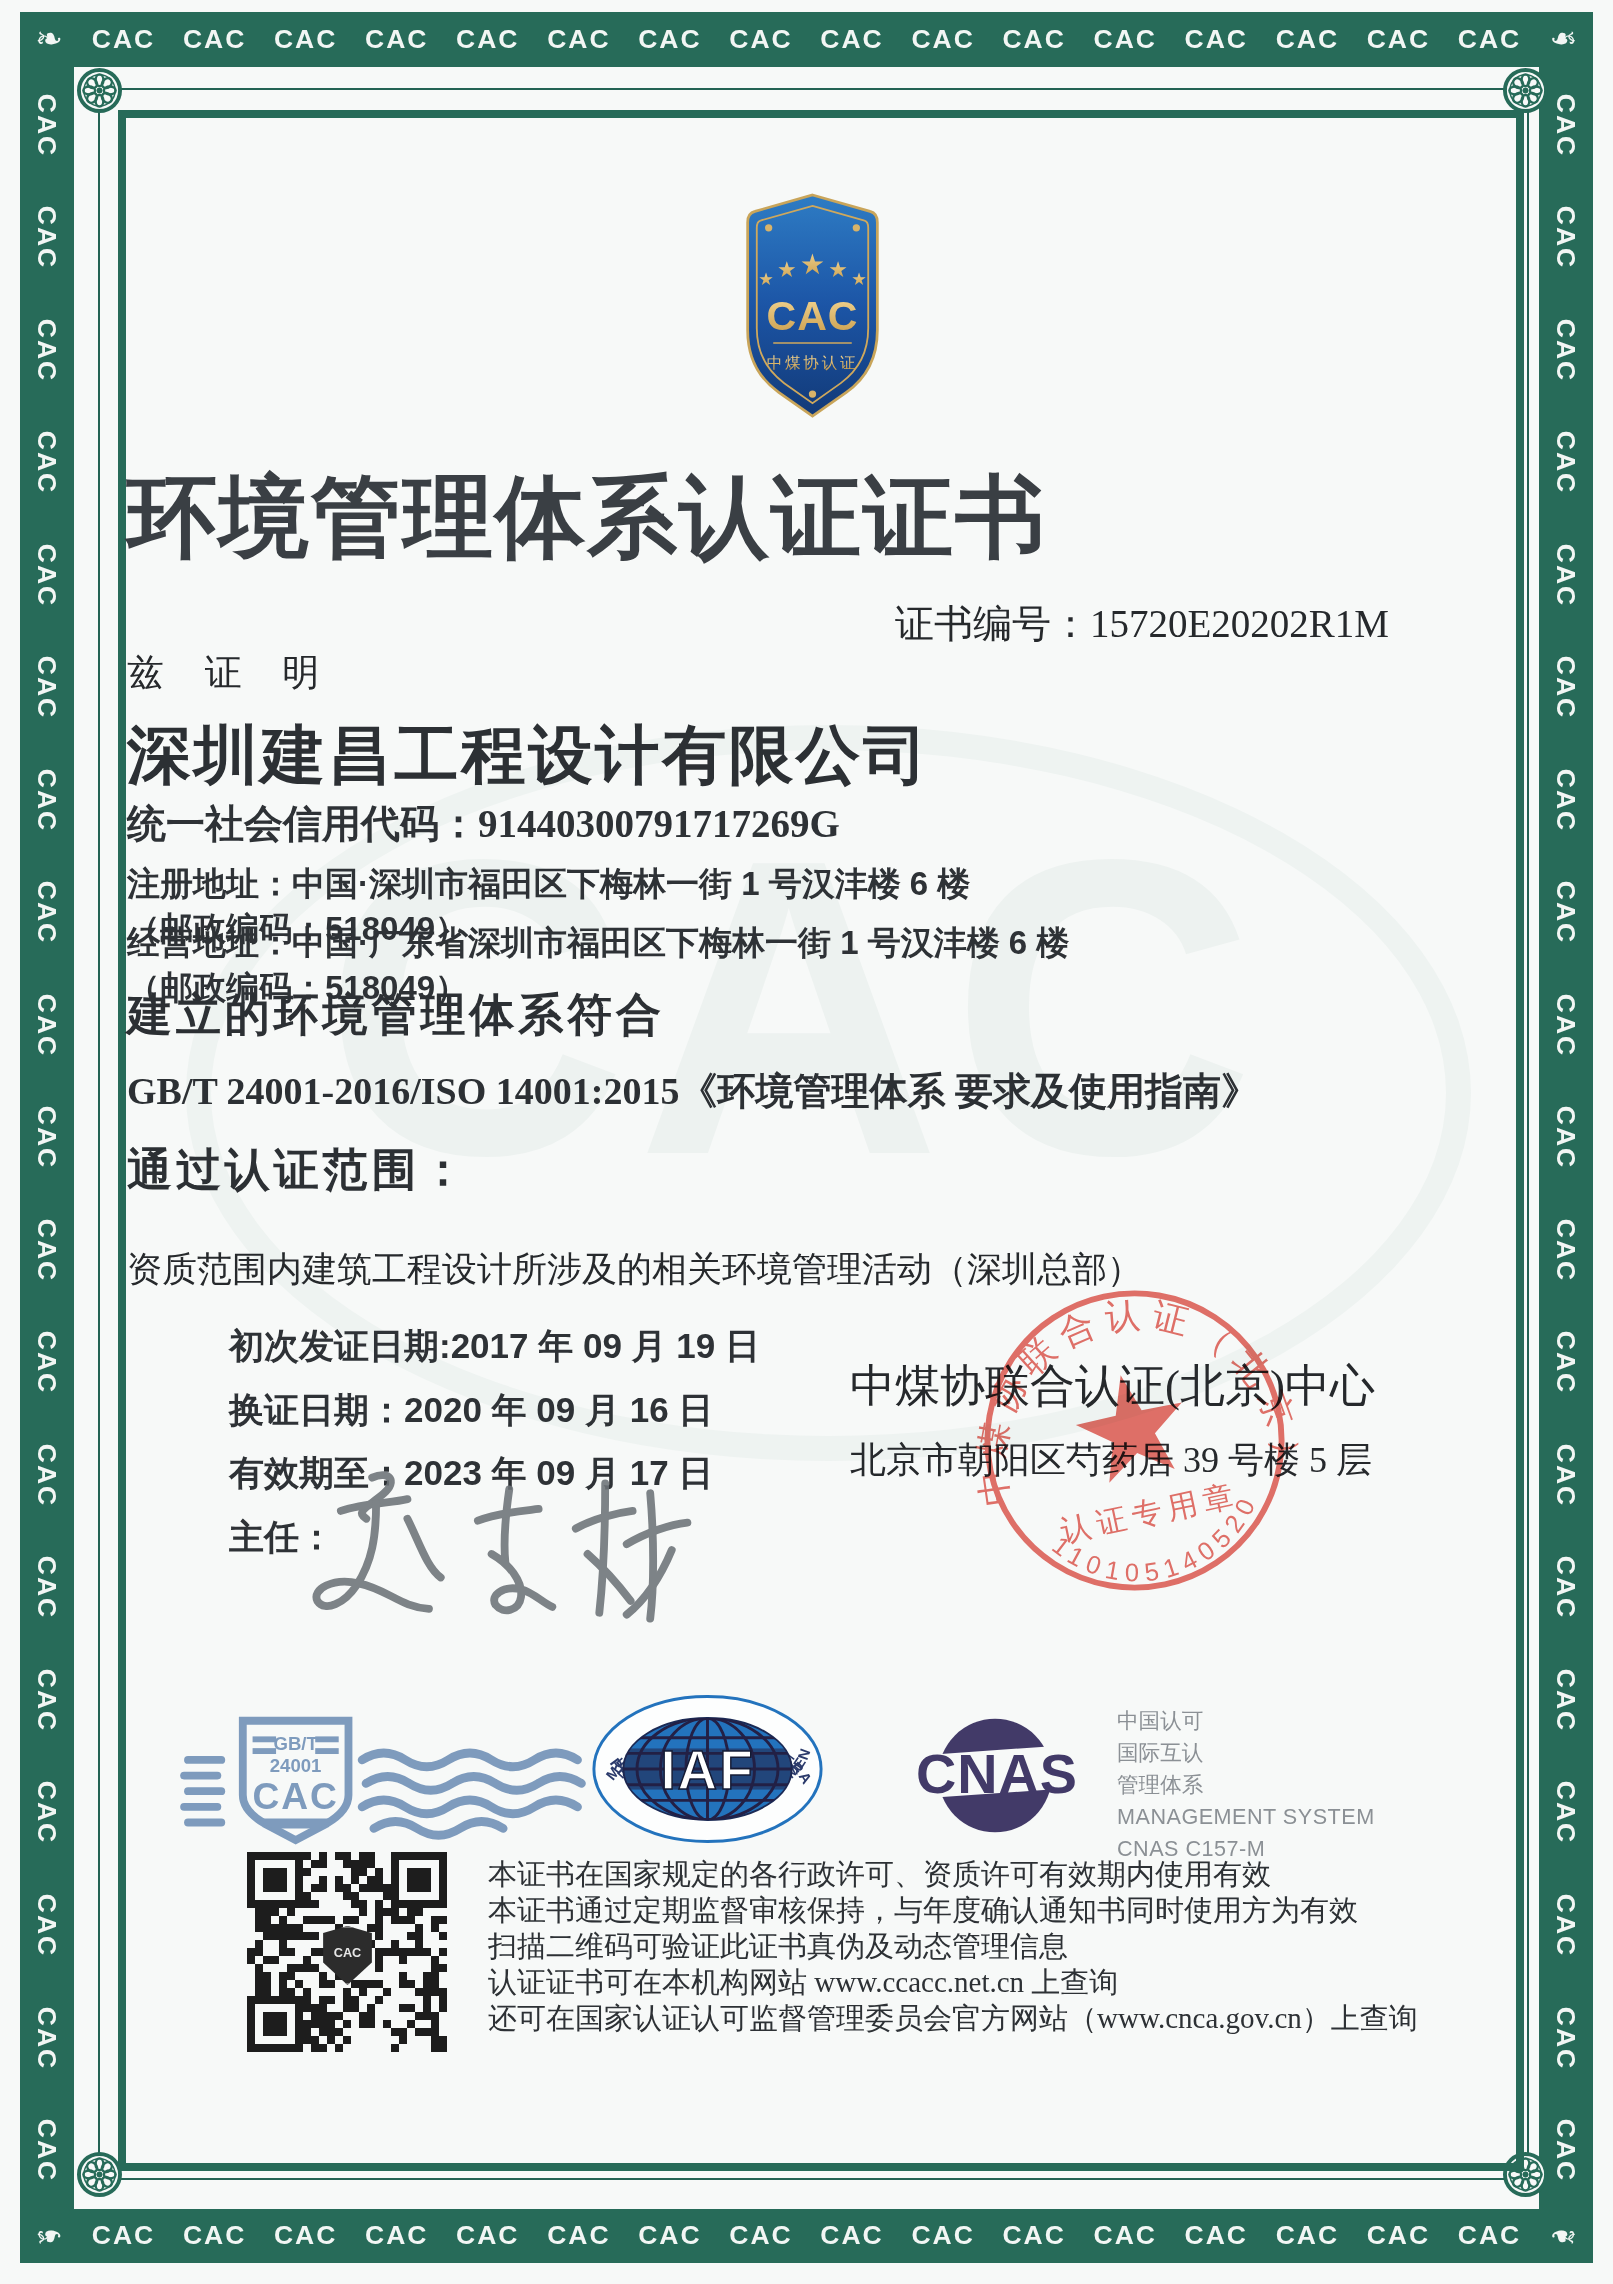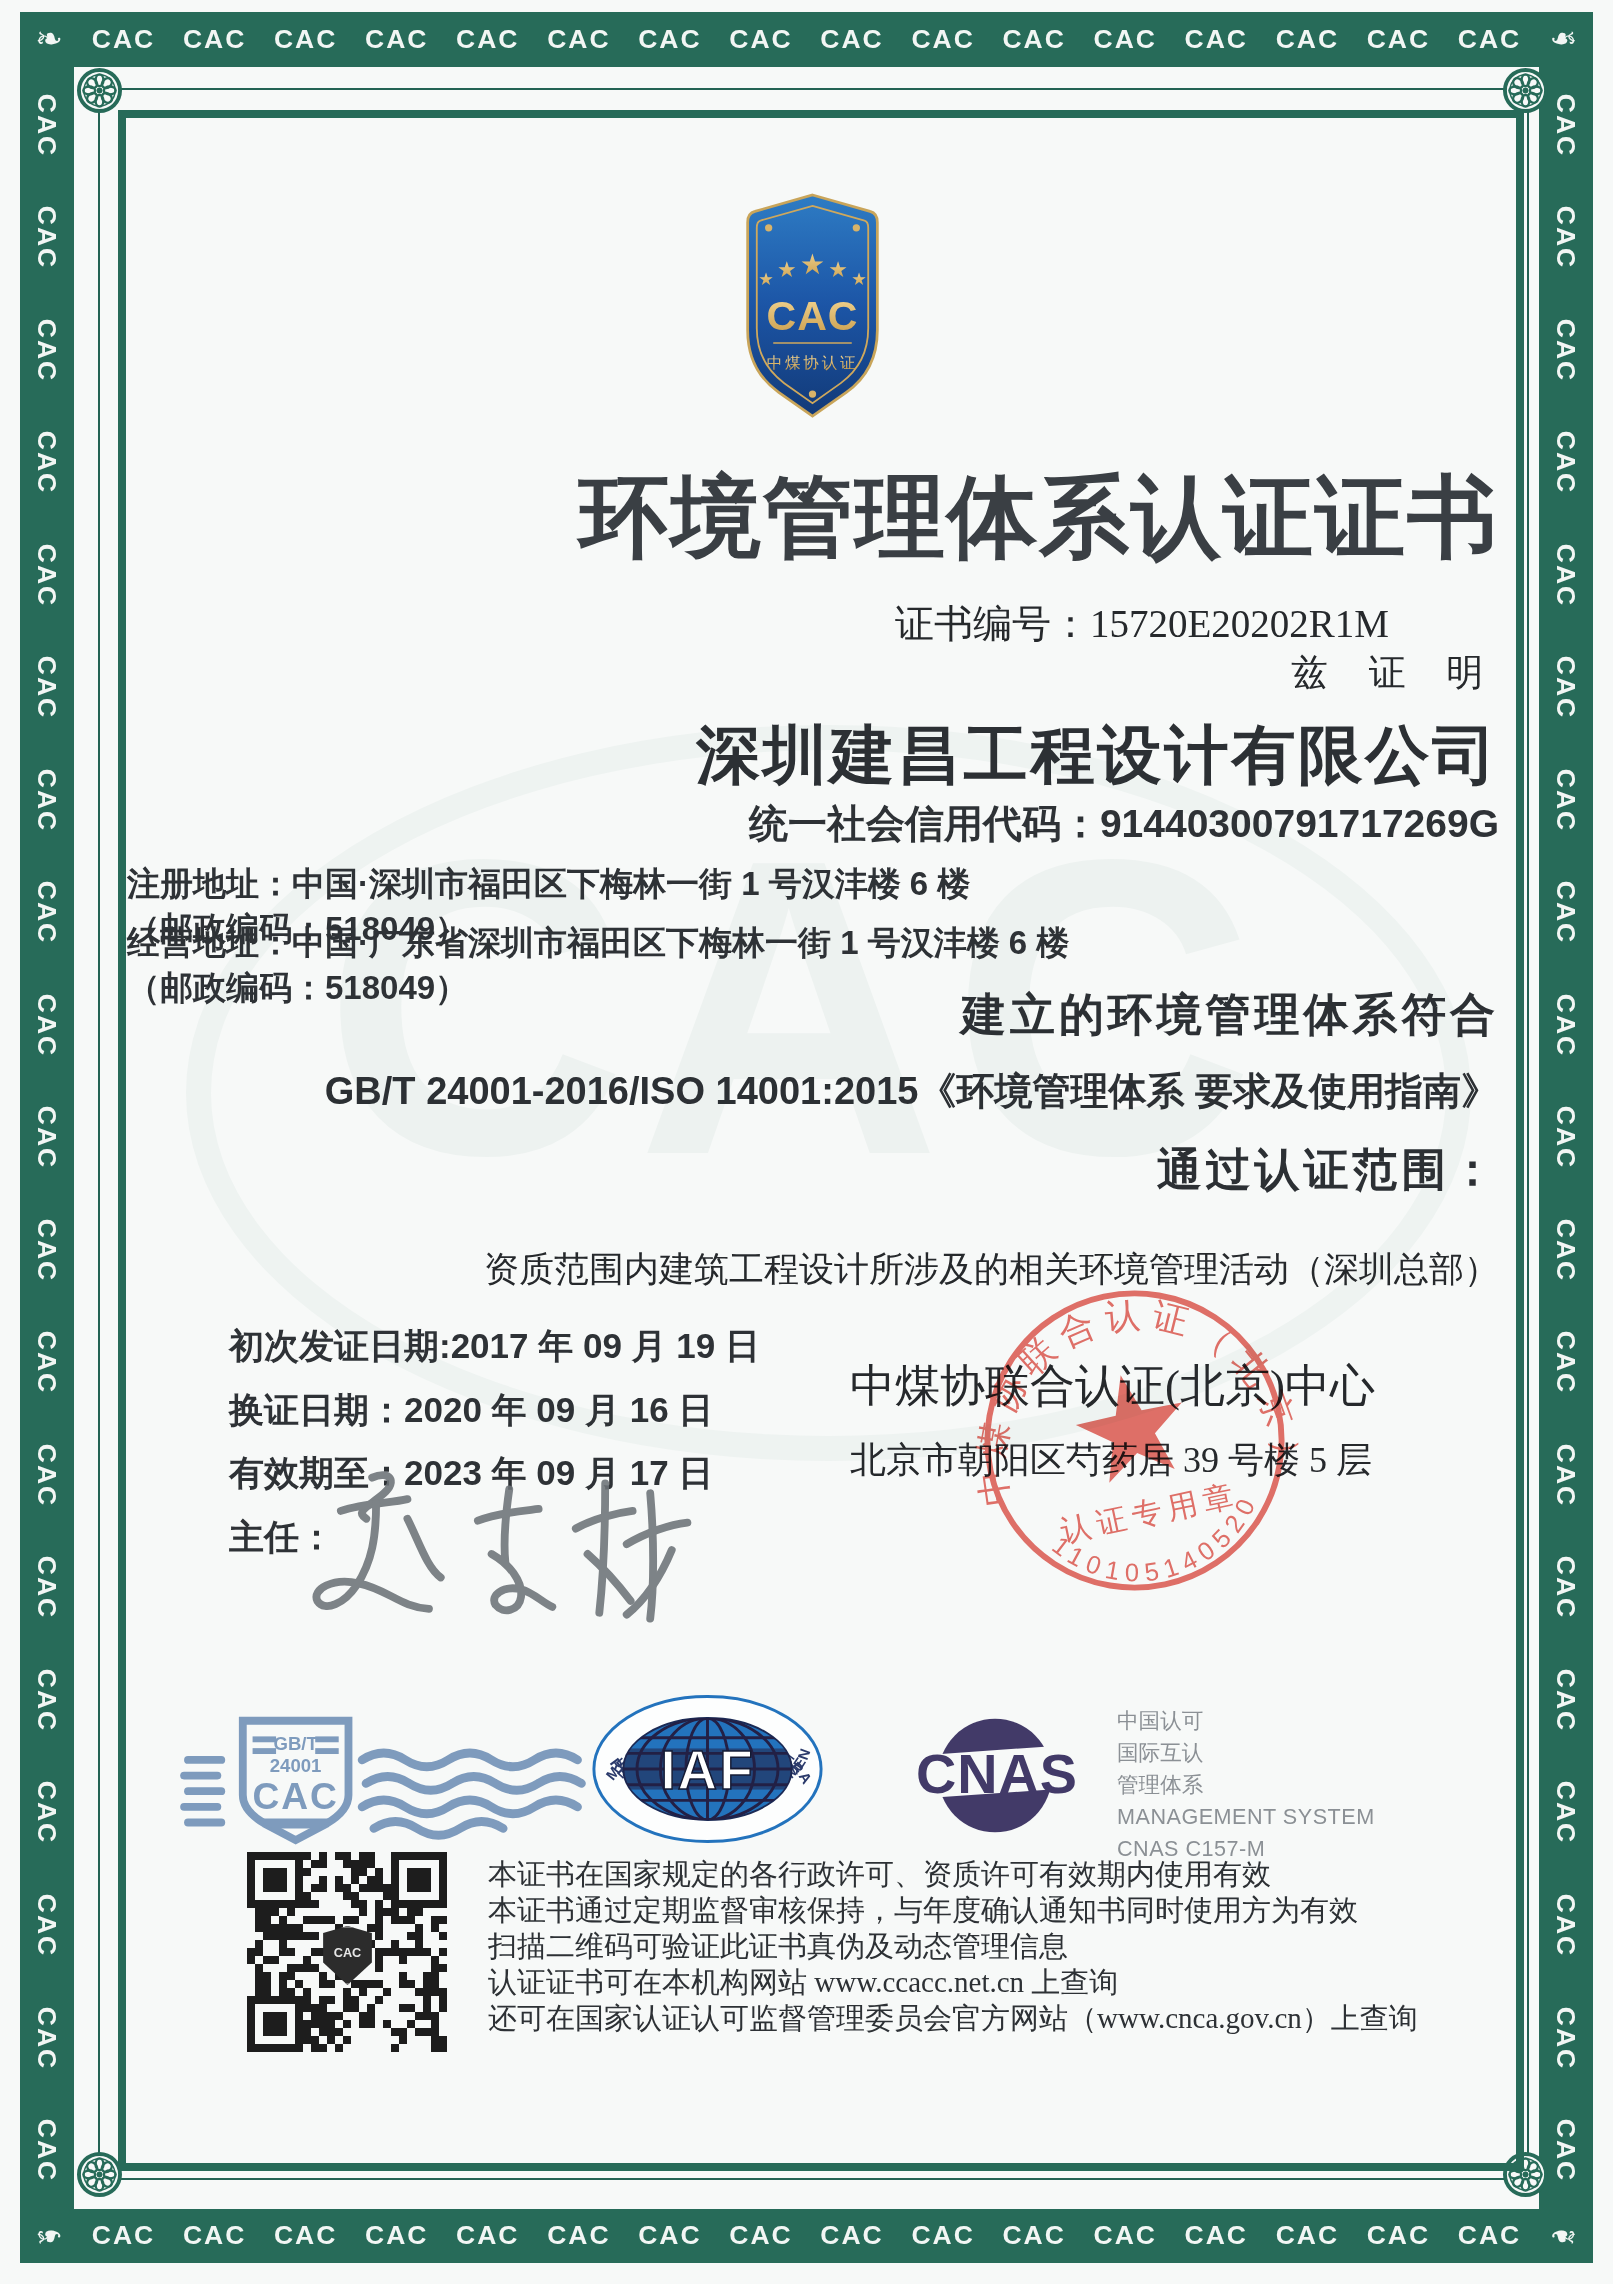--- a/index.html
+++ b/index.html
@@ -32,21 +32,21 @@
   .thickline{position:absolute;left:118px;top:110px;width:1390px;height:2045px;border:8.8px solid #276b59;}
 
   
   .wm{position:absolute;left:0;top:0;width:1613px;height:2285px;pointer-events:none;}
   .wm-text{position:absolute;left:323px;top:765px;font-size:421px;font-weight:bold;color:rgba(126,168,151,0.08);
            font-family:"Liberation Sans",sans-serif;letter-spacing:9.8px;}
   .wm-ellipse{position:absolute;left:186px;top:725px;width:1235px;height:686px;border:25.5px solid rgba(132,176,158,0.07);border-radius:50%;}
 
   
   #content{position:absolute;left:127px;top:119px;width:1372px;height:2029px;}
-  .center{text-align:right;}
+  .center{text-align:left;font-family:Liberation Serif, serif;}
   .abs{position:absolute;}
 
   .shield-wrap{left:617px;top:71px;width:137px;height:231px;}
 
   .cert-title{left:0;width:1372px;top:338px;font-size:90px;font-weight:bold;color:#3a3f44;letter-spacing:2px;}
   .cert-no{right:110px;top:478px;font-size:39px;color:#26292c;}
   .statement{left:0;width:1372px;top:529px;font-size:37px;color:#26292c;letter-spacing:15.7px;}
   .company-name{left:0;width:1372px;top:593px;font-size:64px;font-weight:bold;color:#2c3034;letter-spacing:2.9px;}
   .credit-line{left:0;width:1372px;top:678px;font-size:39px;font-weight:bold;color:#2e3236;}
   .addr-row{left:0;width:1372px;display:flex;justify-content:space-between;box-sizing:border-box;

